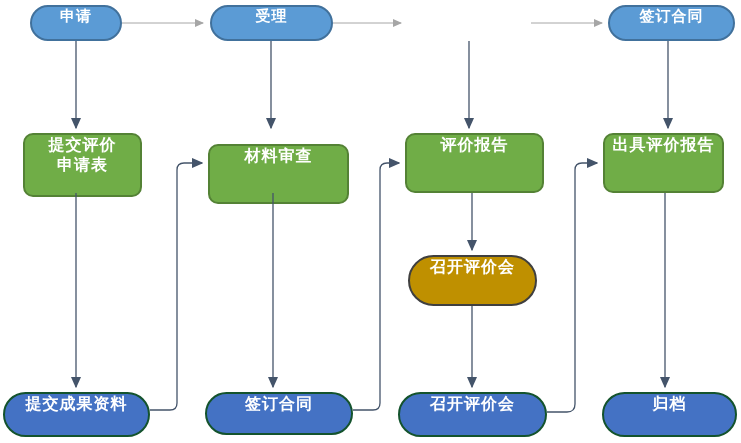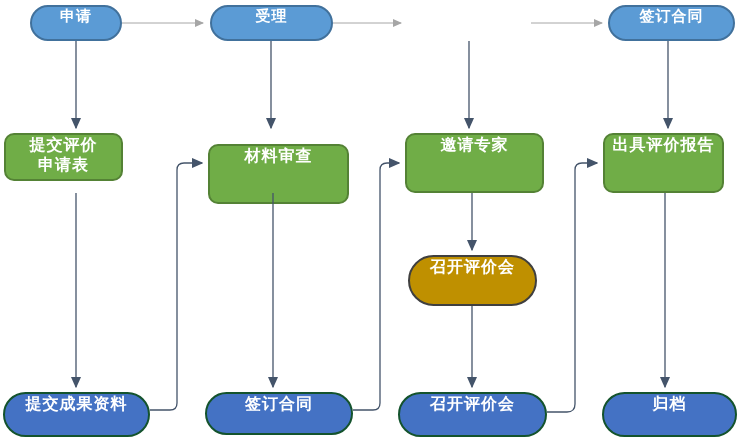--- a/index.html
+++ b/index.html
@@ -62,29 +62,29 @@
   <div class="node stage" style="left:30px;top:5px;width:92px;height:36px">
     <span>申请</span>
   </div>
   <div class="node stage" style="left:210px;top:5px;width:123px;height:36px">
     <span>受理</span>
   </div>
   <div class="node stage" style="left:608px;top:5px;width:127px;height:36px">
     <span>签订合同</span>
   </div>
 
-  <div class="node proc" style="left:4px;top:133px;width:119px;height:48px">
+  <div class="node proc" style="left:23px;top:133px;width:119px;height:64px">
     <span>提交评价</span>
     <span>申请表</span>
   </div>
   <div class="node proc" style="left:208px;top:144px;width:141px;height:60px">
     <span>材料审查</span>
   </div>
   <div class="node proc" style="left:405px;top:133px;width:139px;height:60px">
-    <span>邀请专家</span>
+    <span>评价报告</span>
   </div>
   <div class="node meeting" style="left:408px;top:255px;width:129px;height:51px">
     <span>召开评价会</span>
   </div>
 
   <div class="node proc" style="left:603px;top:133px;width:121px;height:60px">
     <span>出具评价报告</span>
   </div>
 
   <div class="node result" style="left:3px;top:392px;width:147px;height:45px">

